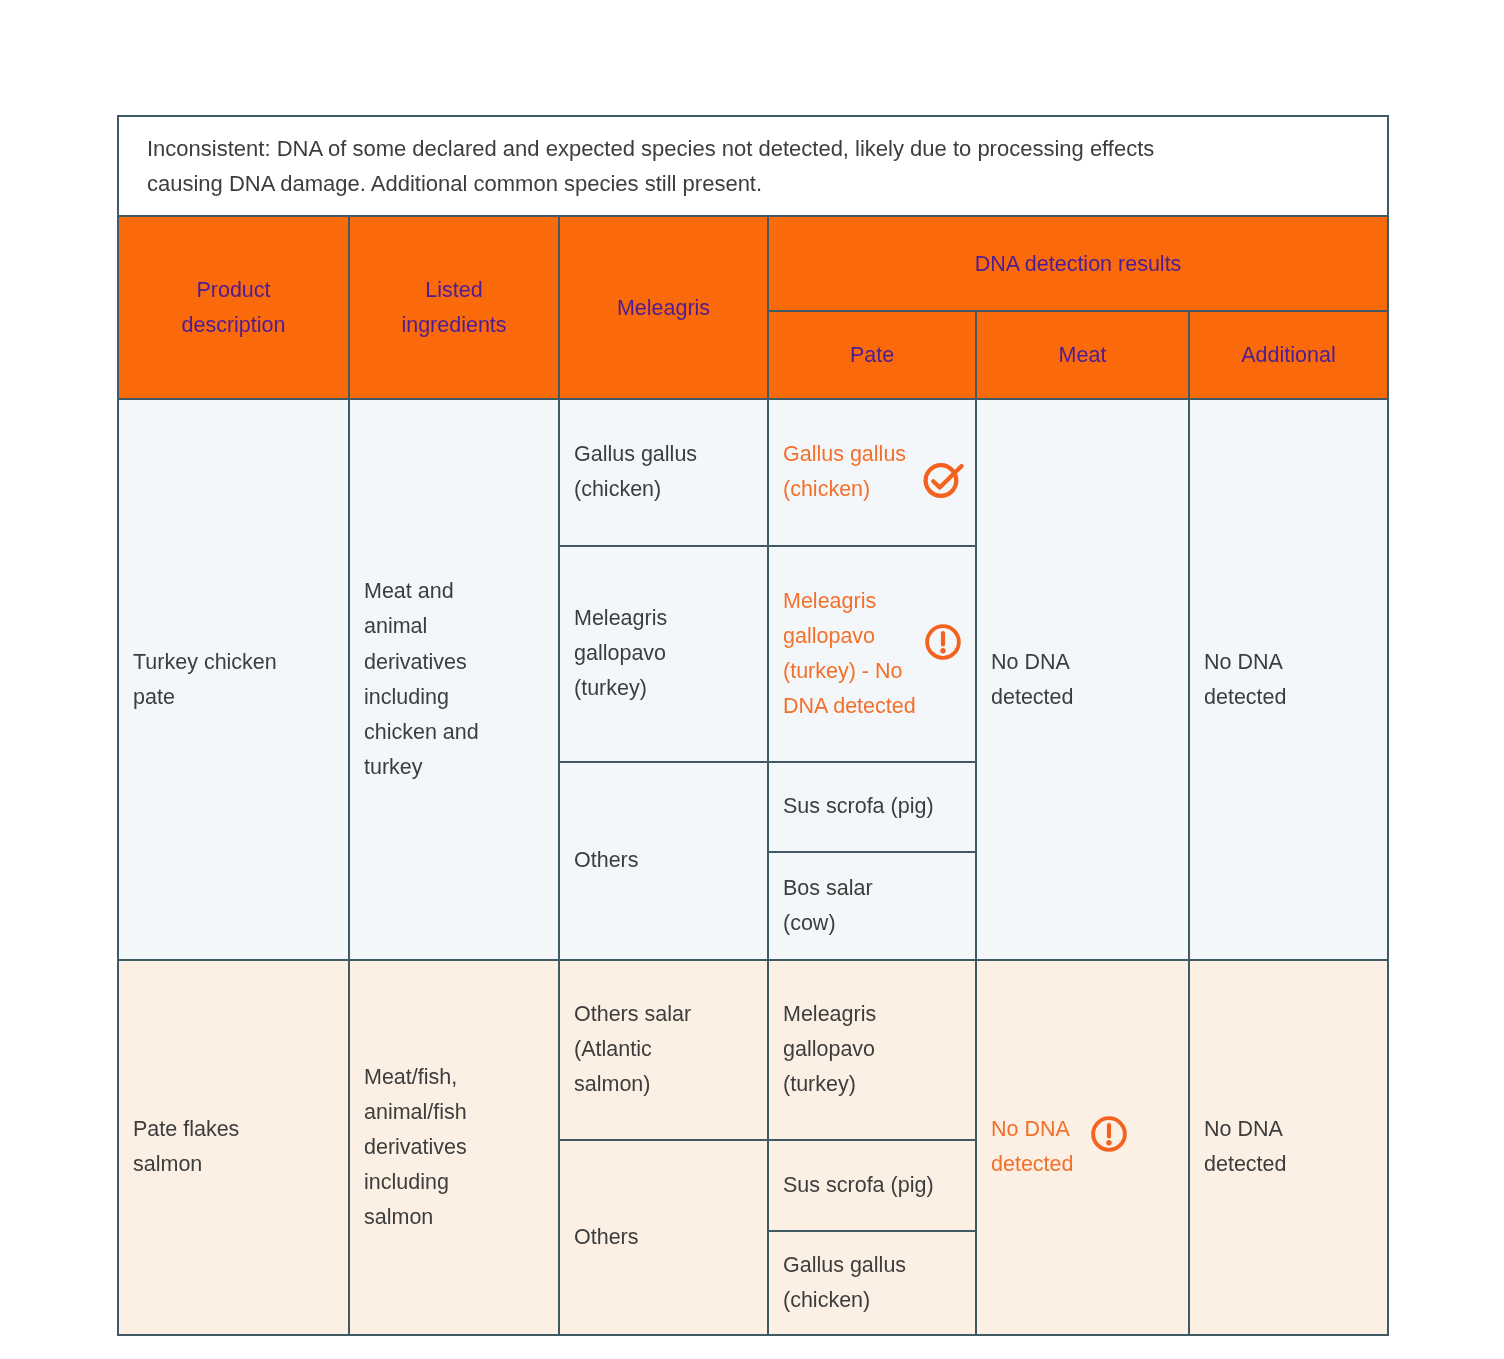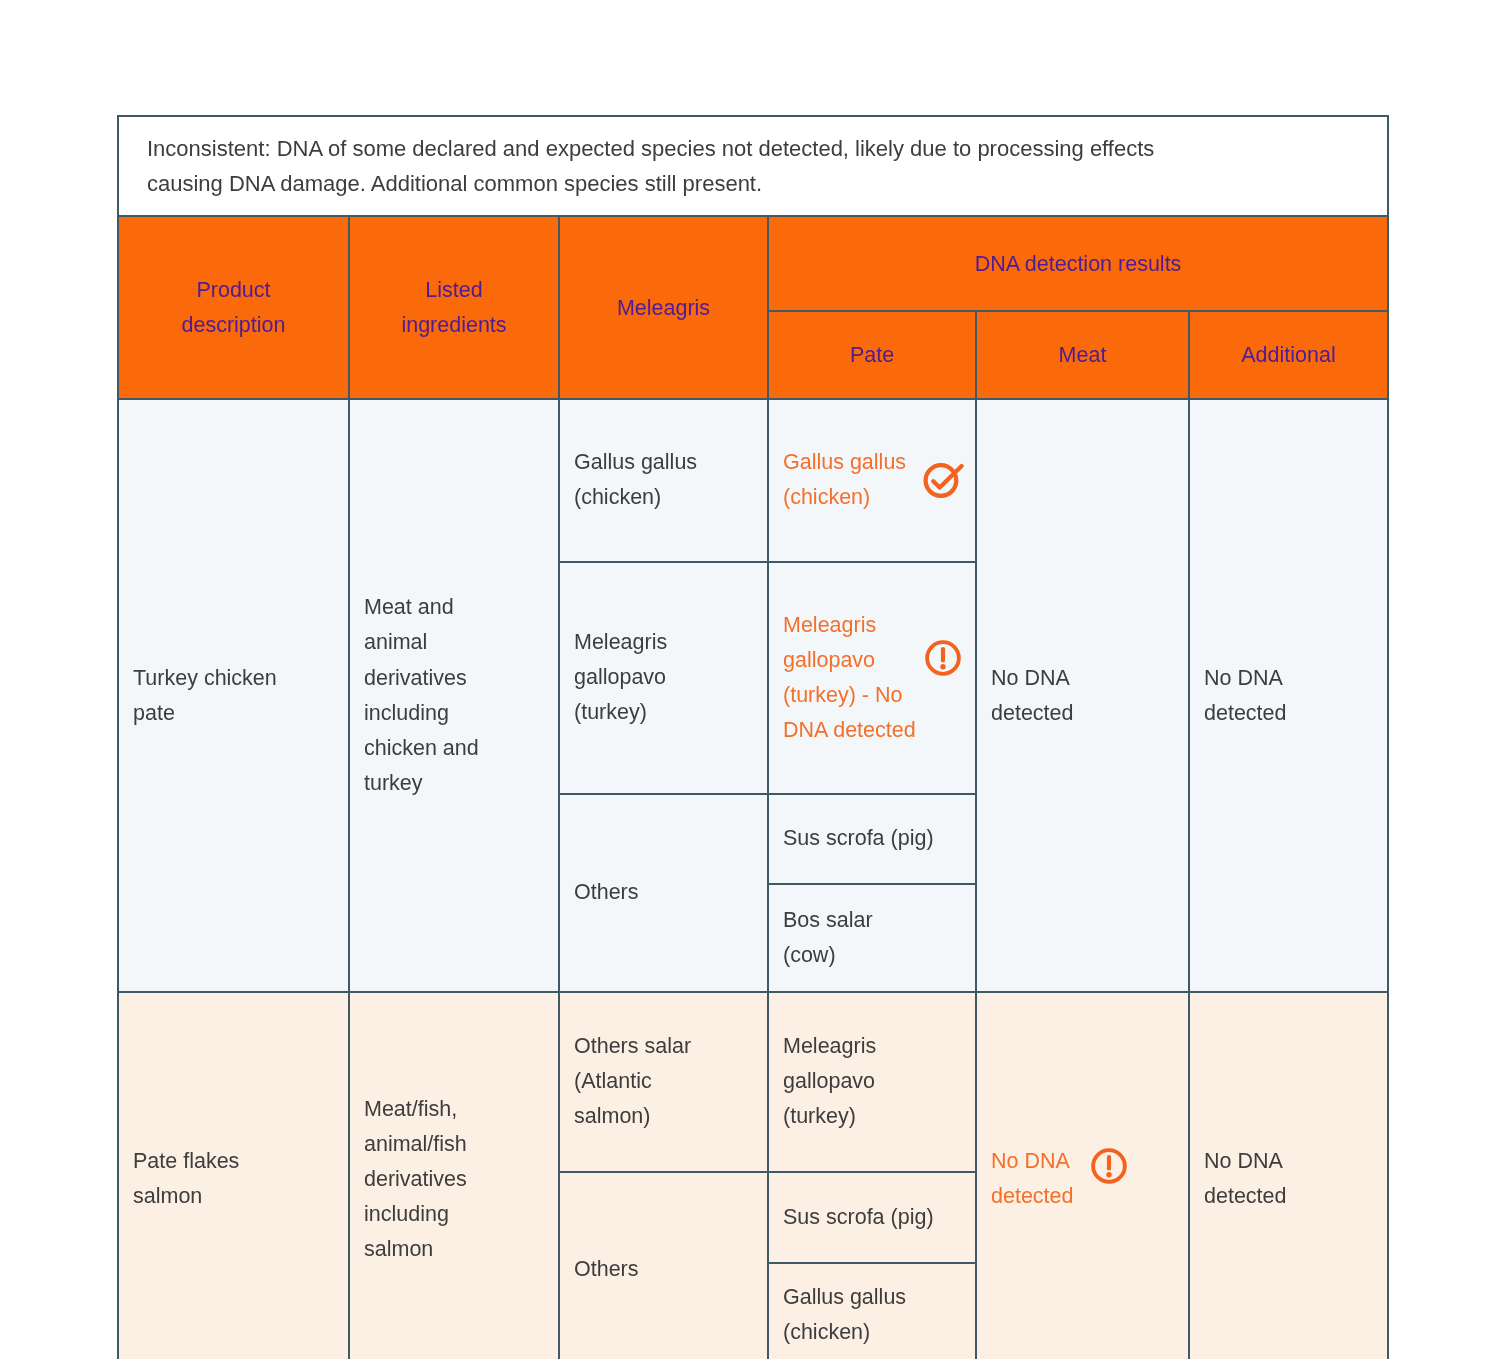--- a/index.html
+++ b/index.html
@@ -36,21 +36,21 @@
     text-align:center;
     line-height:1.6;
     white-space:pre-line;
     padding:6px 26px;
   }
   
   td.cell {
     font-size:21.5px;
     color:#3d3d3d;
     line-height:1.63;
-    padding:10px 14px;
+    padding:2px 14px;
     white-space:pre-line;
     text-align:left;
   }
   tr.g1 td.cell { background:#f4f7fa; }
   tr.g2 td.cell { background:#fcefe3; }
   .accent { color:#f3702a; }
   td.has-icon { position:relative; padding-right:56px; }
   .abs-icon { position:absolute; }
   .abs-icon.check-pos { top:24px; right:8px; }
   .abs-icon.alert-pos { top:40px; right:12px; }

